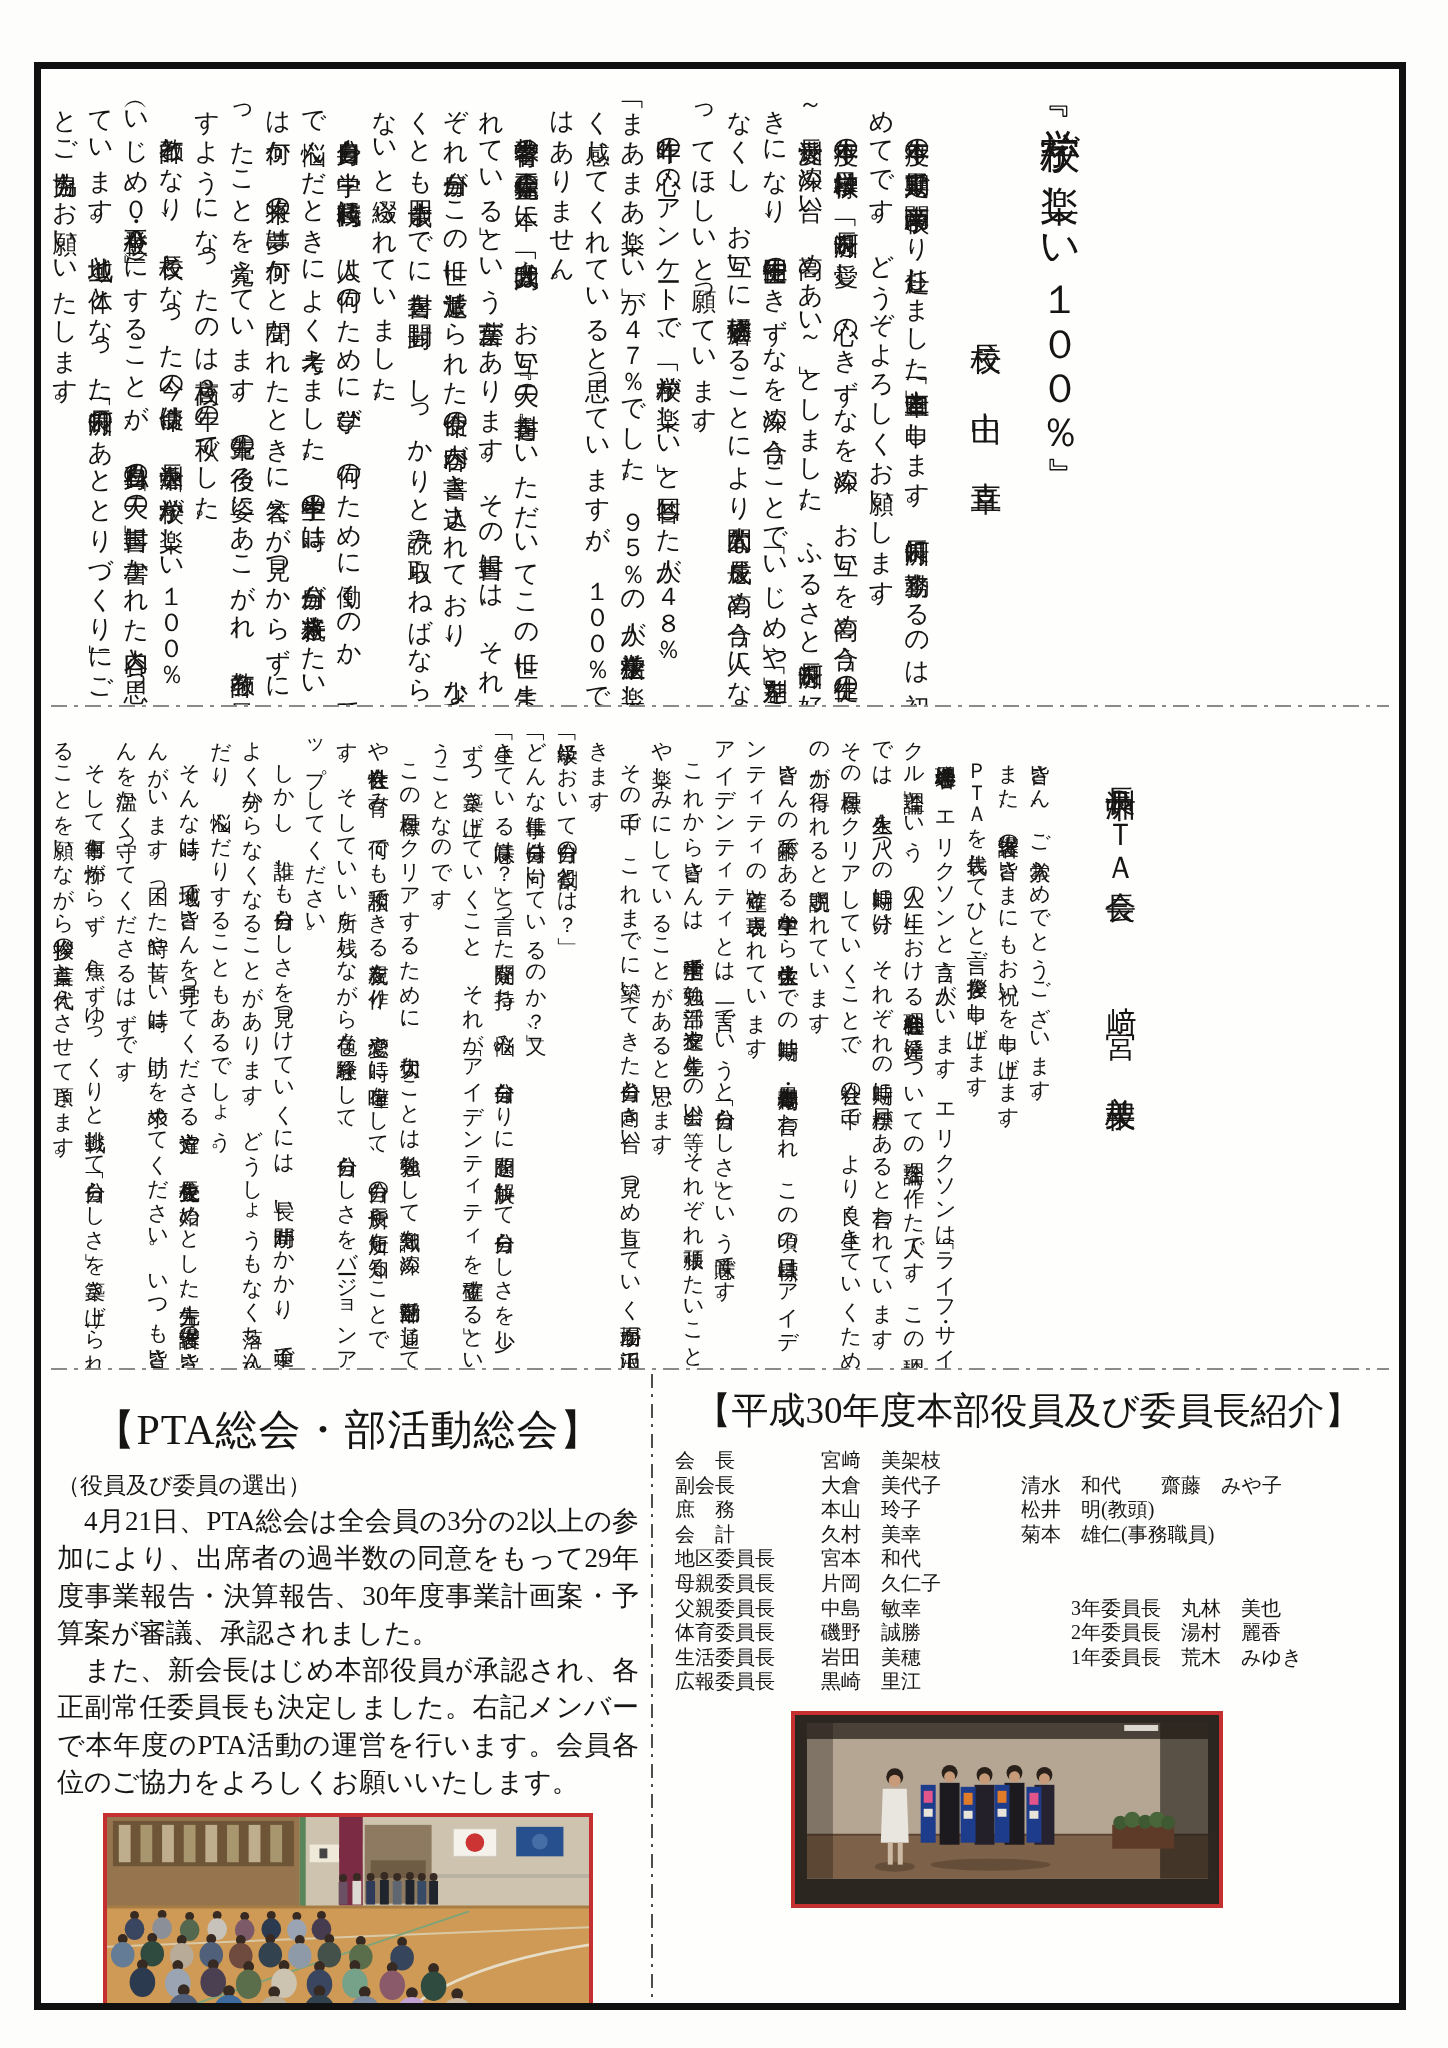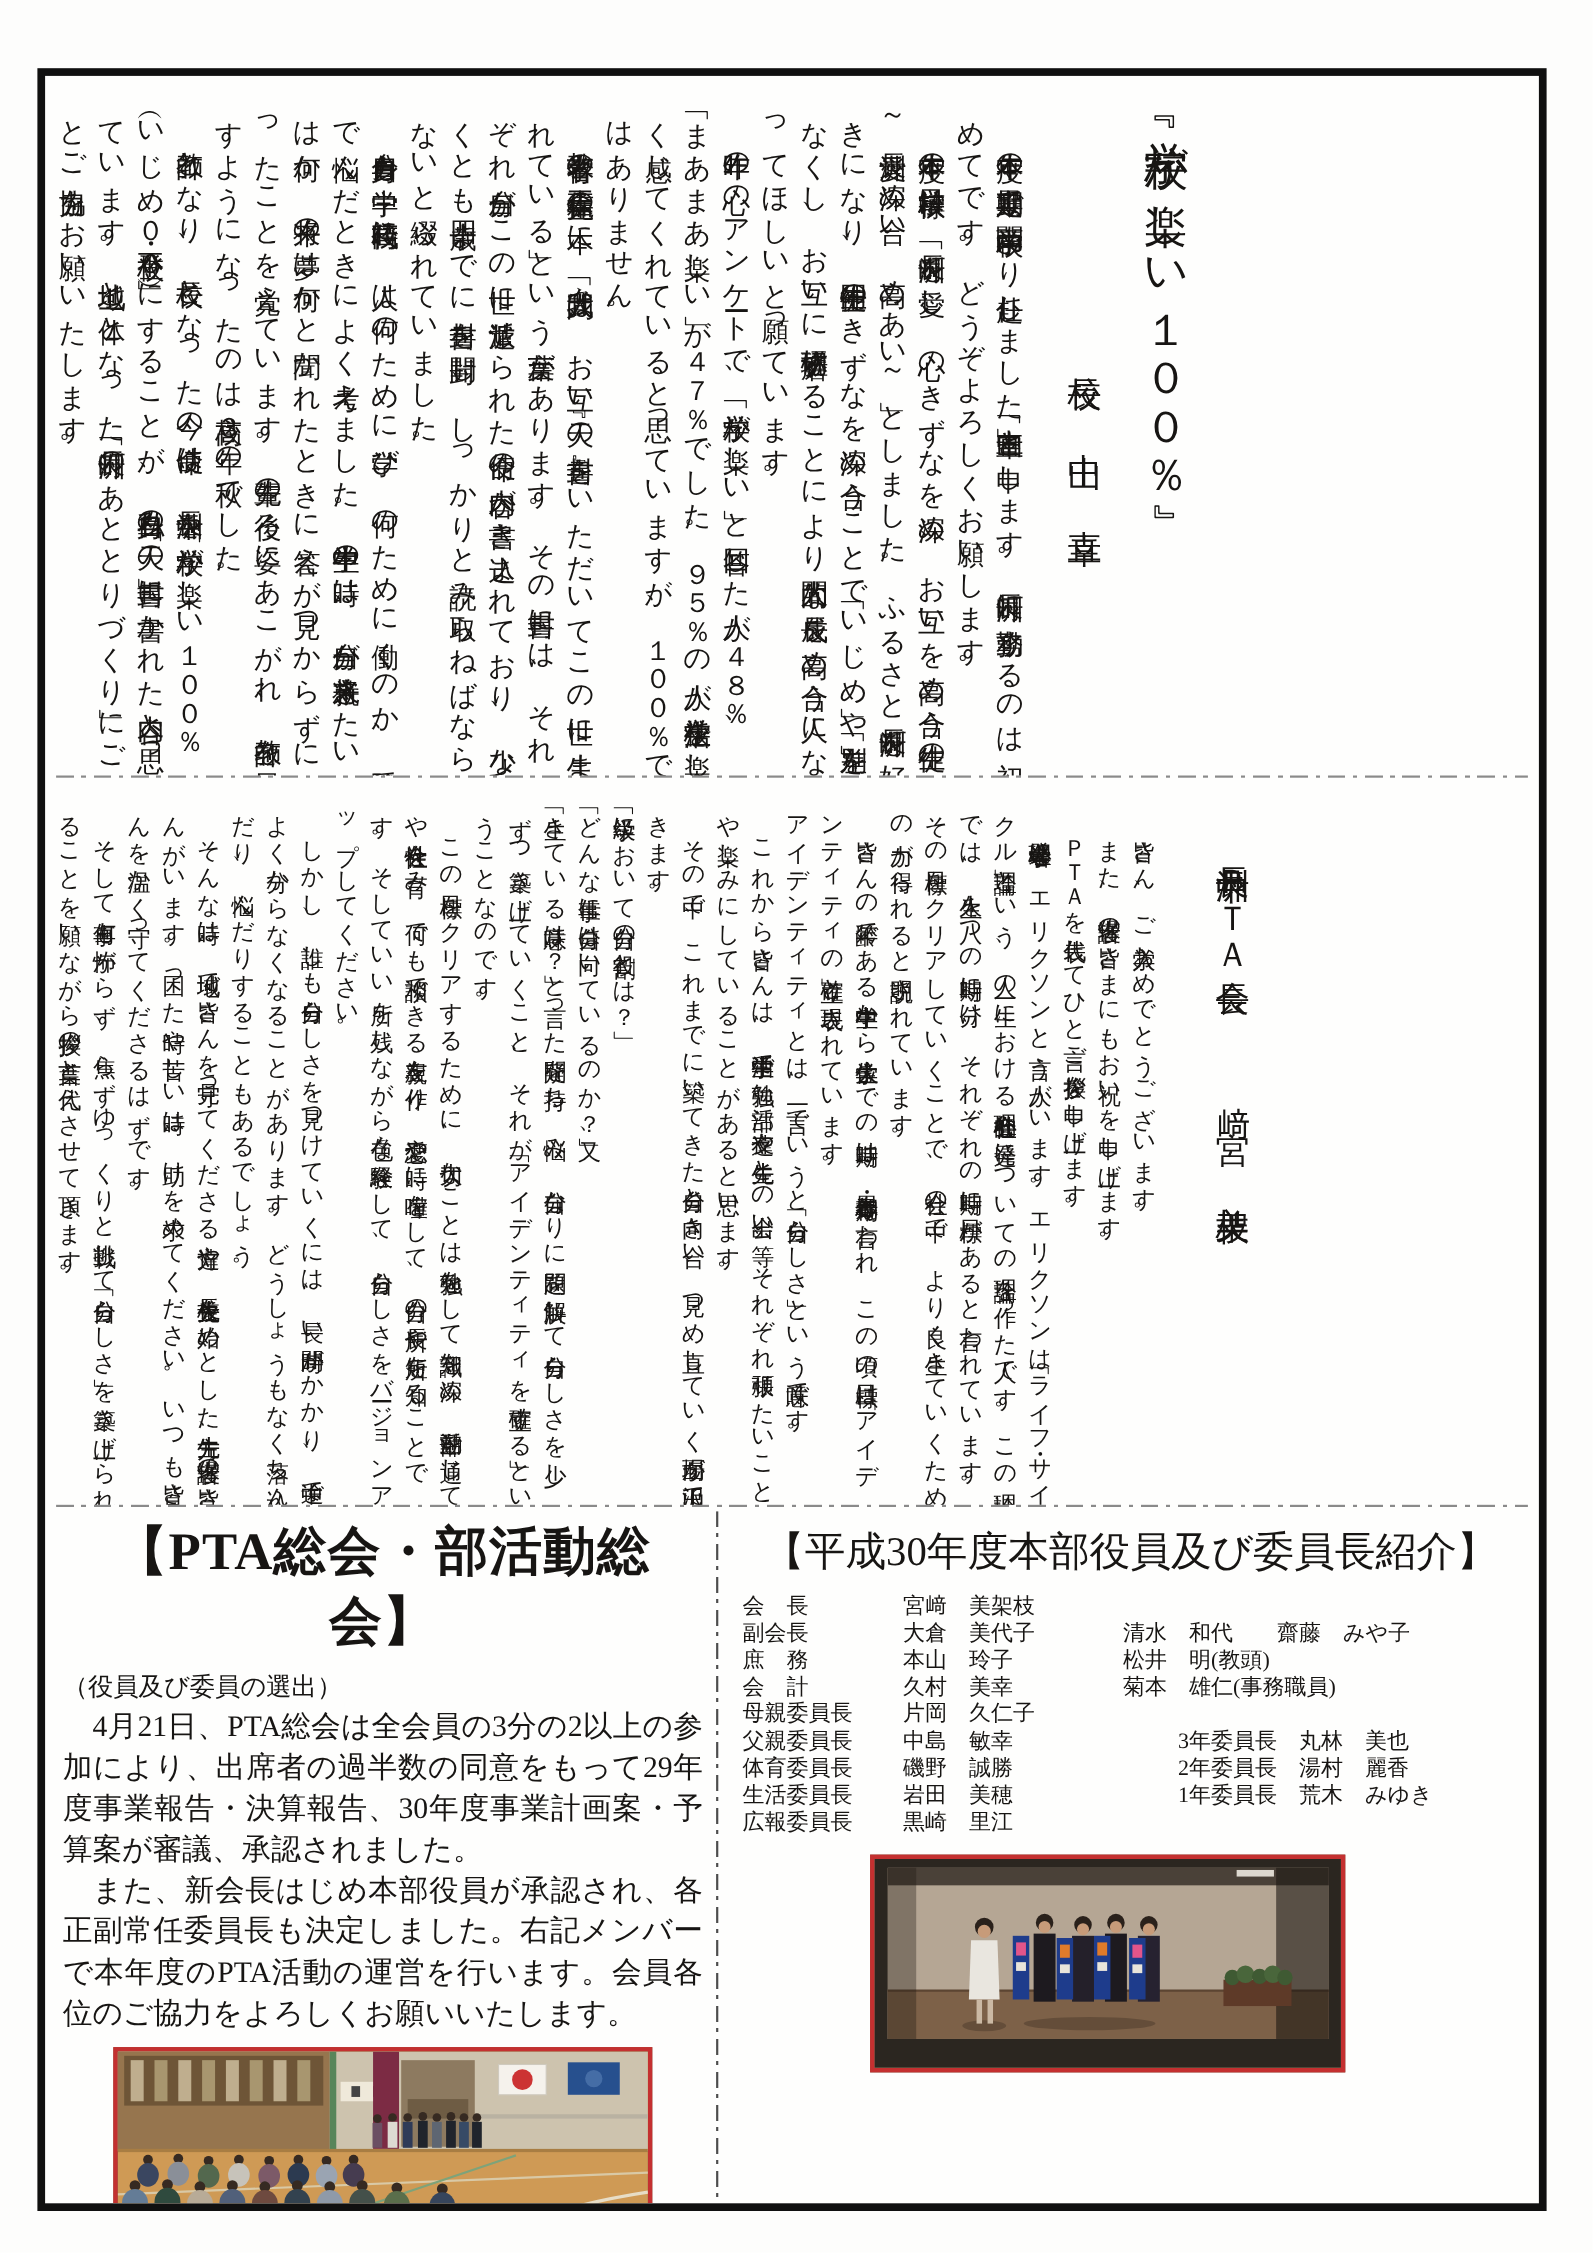--- a/index.html
+++ b/index.html
@@ -23,21 +23,21 @@
   .sec2 .v-author{font-size:31px;margin:0 8px 0 44px;padding-top:36px;letter-spacing:2px;}
   .sec2 .v-body{font-size:21px;line-height:1.5;letter-spacing:0.5px;}
   
   .hdivider{height:2px;margin:0 10px;
     background:repeating-linear-gradient(90deg,#8a8a8a 0 16px,transparent 16px 23px,#8a8a8a 23px 27px,transparent 27px 34px);}
   .vdivider{width:2px;margin:4px 0;
     background:repeating-linear-gradient(180deg,#4d4d4d 0 14px,transparent 14px 20px,#4d4d4d 20px 23px,transparent 23px 30px);}
   
   .sec3{height:633px;display:flex;box-sizing:border-box;overflow:hidden;}
   .col-left{width:610px;box-sizing:border-box;padding:8px 12px 0 16px;}
-  .col-left h2{font-size:48px;font-weight:bold;text-align:center;margin:0 0 12px;letter-spacing:1px;}
+  .col-left h2{font-size:42px;font-weight:normal;text-align:center;margin:24px 0 12px;letter-spacing:1px;}
   .col-left .lead{font-size:23px;margin:8px 0 2px;}
   .col-left p.body{font-size:27px;line-height:1.38;margin:0;text-indent:1em;text-align:justify;}
   .col-right{flex:1;box-sizing:border-box;padding:12px 18px 0 22px;}
   .col-right h2{font-size:37px;font-weight:normal;text-align:center;margin:4px 0 14px;white-space:nowrap;}
   .officers{font-size:20px;line-height:1.08;}
   .orow{display:flex;margin-bottom:3px;}
   .orow .role{width:146px;flex:none;}
   .orow .oname{width:192px;flex:none;}
   .orow .extra{flex:1;padding-left:8px;}
   .orow.grade .extra{padding-left:58px;}
@@ -240,20 +240,25 @@
             <span class="role">庶　務</span>
             <span class="oname">本山　玲子</span>
             <span class="extra">松井　明(教頭)</span>
           </div>
           <div class="orow">
             <span class="role">会　計</span>
             <span class="oname">久村　美幸</span>
             <span class="extra">菊本　雄仁(事務職員)</span>
           </div>
           <div class="orow">
+            <span class="role">地区委員長</span>
+            <span class="oname">宮本　和代</span>
+            <span class="extra"></span>
+          </div>
+          <div class="orow">
             <span class="role">母親委員長</span>
             <span class="oname">片岡　久仁子</span>
             <span class="extra"></span>
           </div>
           <div class="orow grade">
             <span class="role">父親委員長</span>
             <span class="oname">中島　敏幸</span>
             <span class="extra">3年委員長　丸林　美也</span>
           </div>
           <div class="orow grade">

